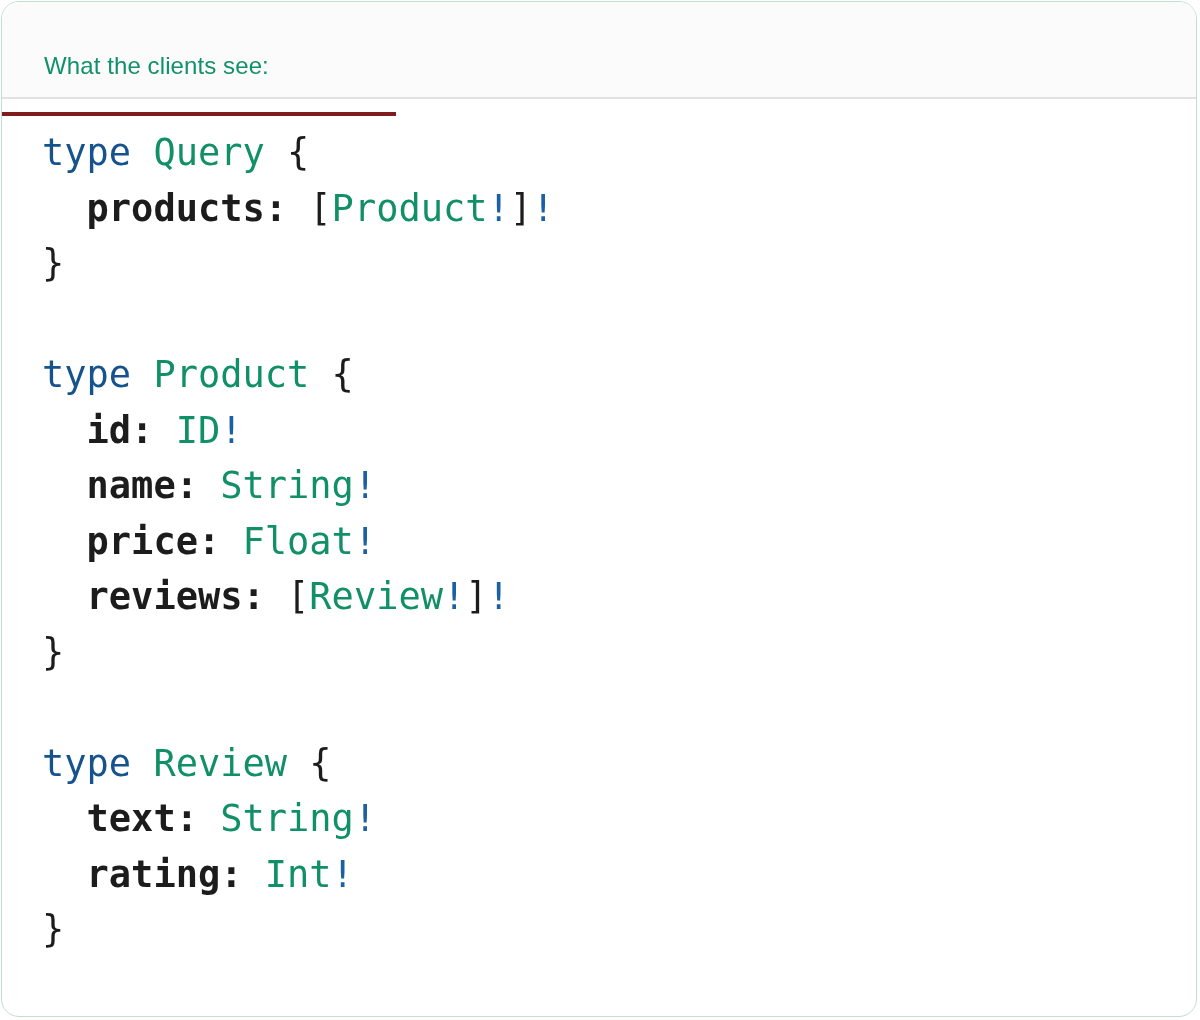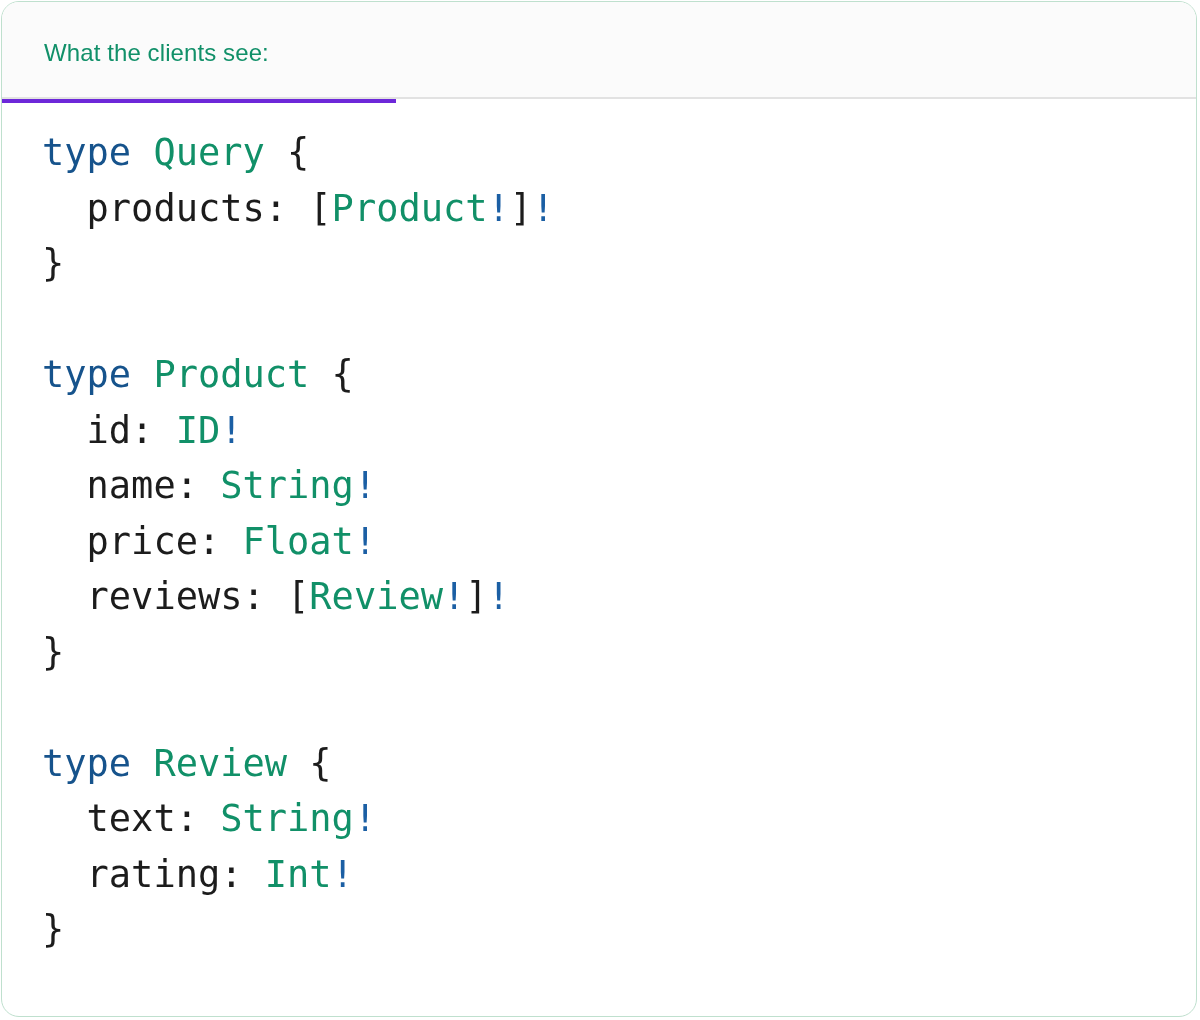--- a/index.html
+++ b/index.html
@@ -33,28 +33,28 @@
   .tabstrip {
     position: relative;
     height: 97px;
     background: #fbfbfb;
     border-bottom: 2px solid #e2e2e2;
     box-sizing: border-box;
   }
   .tab {
     position: absolute;
     left: 0;
-    top: 4px;
+    top: 17px;
     width: 394px;
     height: 97px;
     display: flex;
     align-items: center;
     box-sizing: border-box;
     padding-left: 42px;
-    border-bottom: 4px solid #6d28d9;
+    border-bottom: 4px solid #7f1d1d;
     background: transparent;
     cursor: pointer;
   }
   .tab-label {
     font-family: "Liberation Sans", sans-serif;
     font-size: 24px;
     font-weight: 400;
     letter-spacing: 0.1px;
     color: #119069;
     white-space: nowrap;
@@ -78,21 +78,21 @@
   .code-line {
     height: 55.5px;
     white-space: pre;
   }
   .code-line.blank { height: 55.5px; }
 
   
   .tok-kw    { color: #16538c; margin-top: 29px; }
   .tok-type  { color: #119068; }
   .tok-punct { color: #1c1c1c; }
-  .tok-field { color: #1c1c1c; }
+  .tok-field { color: #1c1c1c; font-weight: bold; }
   .tok-bang  { color: #1b5fa4; }
   .tok-plain { color: #1c1c1c; }
 </style>
 </head>
 <body>
 
 <div class="card">
 
   <div class="tabstrip">
     <div class="tab">

